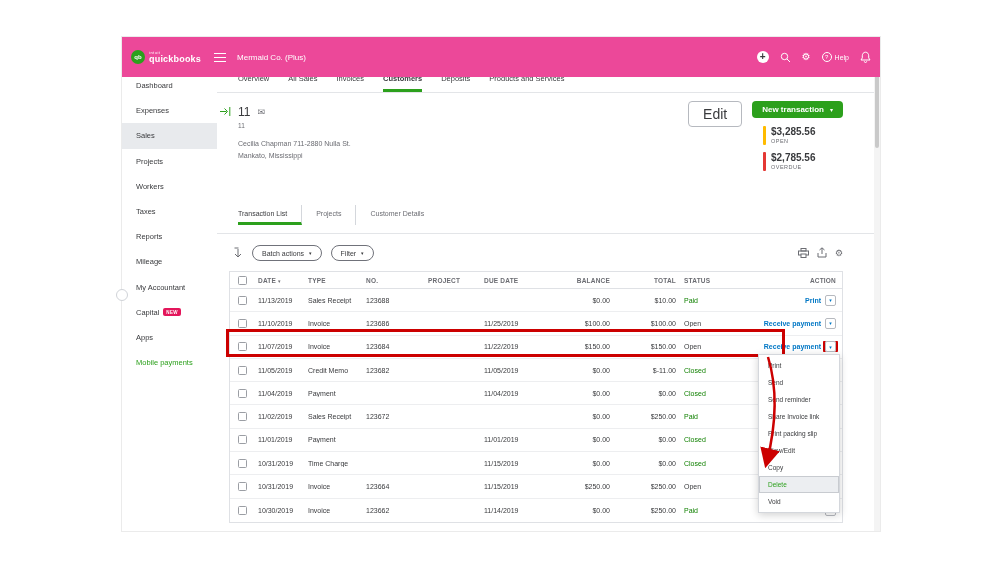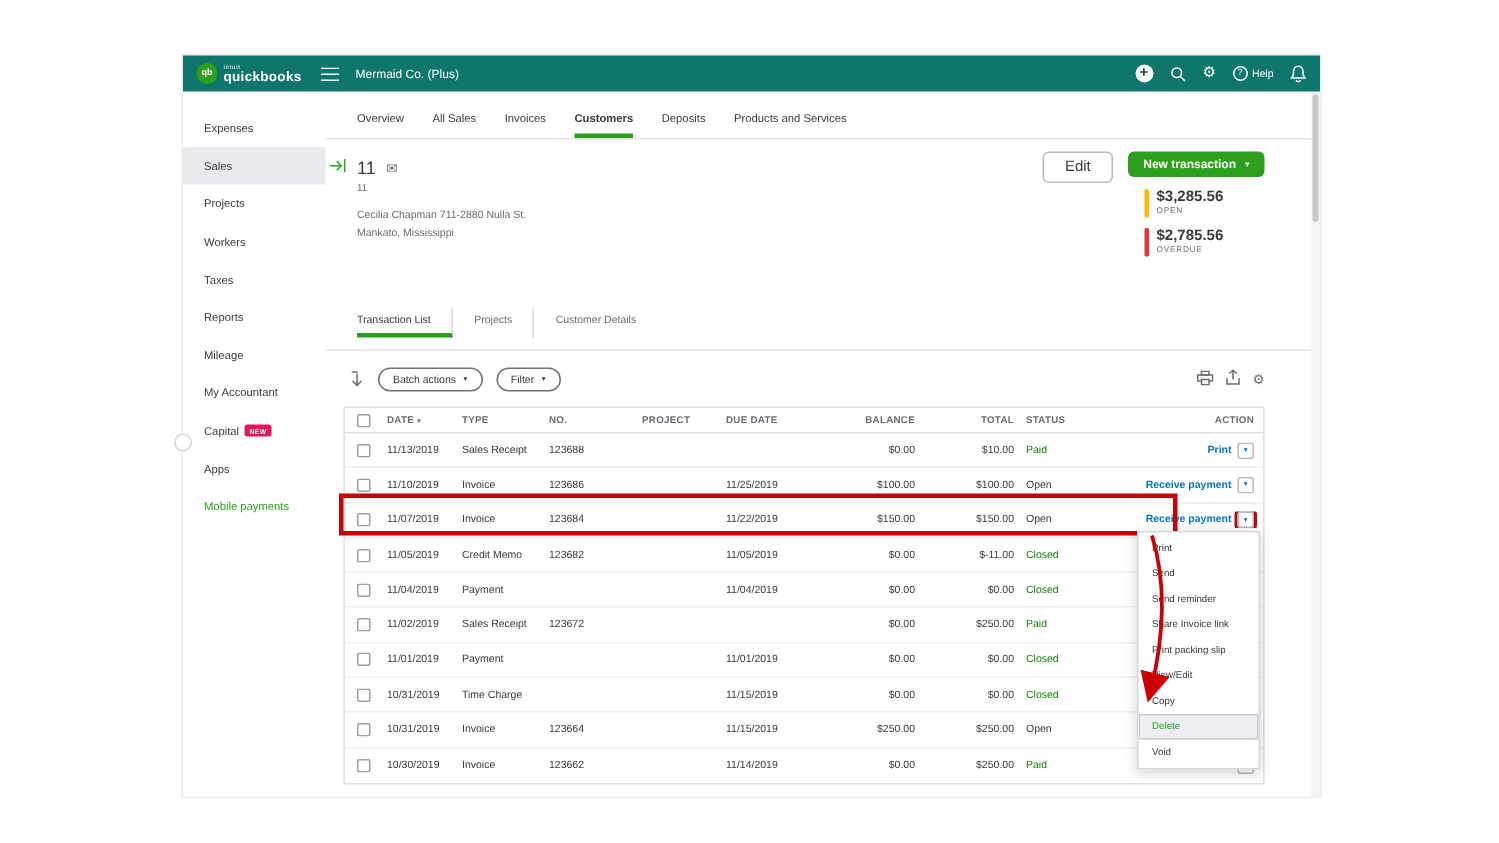--- a/index.html
+++ b/index.html
@@ -1,20 +1,20 @@
 <!DOCTYPE html>
 <html><head>
 <meta charset="utf-8">
 <style>
 *{margin:0;padding:0;box-sizing:border-box;}
 html,body{width:999px;height:562px;}
 body{background:#fff;font-family:"Liberation Sans","DejaVu Sans",sans-serif;position:relative;overflow:hidden;}
 .app{position:absolute;left:121px;top:36px;width:760px;height:496px;background:#fff;border:1px solid #ebebeb;}
 
-.navbar{position:absolute;left:0;top:0;width:100%;height:24px;background:#0f766e;display:flex;align-items:center;padding:0 9px;gap:7px;color:#fff;z-index:10;}
+.navbar{position:absolute;left:0;top:0;width:100%;height:40px;background:#ec4899;display:flex;align-items:center;padding:0 9px;gap:7px;color:#fff;z-index:10;}
 .brand{display:flex;align-items:center;gap:4px;}
 .brand-circle{width:14px;height:14px;border-radius:50%;background:#2ca01c;color:#fff;font-size:6px;font-weight:bold;display:inline-flex;align-items:center;justify-content:center;}
 .brand-text{display:flex;flex-direction:column;line-height:1;}
 .brand-intuit{font-size:4px;letter-spacing:.5px;}
 .brand-name{font-size:9px;font-weight:bold;letter-spacing:.2px;}
 .hamburger{margin-left:6px;display:inline-flex;cursor:pointer;}
 .company{font-size:8px;font-weight:normal;margin-left:4px;}
 .nav-right{margin-left:auto;display:flex;align-items:center;gap:11px;}
 .plus-circle{width:12px;height:12px;border-radius:50%;background:#fff;color:#393a3d;font-size:10px;line-height:11px;text-align:center;font-weight:bold;display:inline-block;cursor:pointer;}
 .gear-glyph{font-size:10px;color:#fff;line-height:1;cursor:pointer;}
@@ -34,21 +34,21 @@
 .tab{padding-bottom:9px;cursor:pointer;}
 .tab.active{font-weight:bold;border-bottom:3px solid #2ca01c;}
 
 .customer-header{position:relative;height:112px;padding:12px 16px 0 21px;}
 .cust-name-row{display:flex;align-items:center;gap:7px;}
 .cust-name{font-size:12px;color:#393a3d;}
 .envelope{font-size:9px;color:#6b6c72;cursor:pointer;}
 .cust-sub{font-size:6.5px;color:#6b6c72;margin-top:3px;}
 .cust-address{font-size:7px;color:#6b6c72;margin-top:9px;line-height:1.7;}
 .header-actions{position:absolute;top:8px;right:31px;display:flex;gap:10px;align-items:flex-start;}
-.btn-edit{background:#fff;border:1px solid #b6b9bf;border-radius:4px;padding:4px 14px;font-size:10px;color:#393a3d;font-family:inherit;cursor:pointer;}
+.btn-edit{background:#fff;border:1px solid #b6b9bf;border-radius:4px;padding:4px 14px;font-size:14px;color:#393a3d;font-family:inherit;cursor:pointer;}
 .btn-new{background:#2ca01c;border:none;border-radius:4px;padding:4px 10px;font-size:8px;color:#fff;font-weight:bold;font-family:inherit;display:flex;align-items:center;gap:6px;cursor:pointer;}
 .btn-caret{font-size:6px;}
 .money{position:absolute;left:546px;top:33px;display:flex;flex-direction:column;gap:7px;}
 .money-item{display:flex;gap:5px;}
 .money-bar{width:3px;height:19px;border-radius:1px;}
 .bar-open{background:#ffbb00;}
 .bar-overdue{background:#e43834;}
 .money-text{display:flex;flex-direction:column;}
 .money-amount{font-size:10px;color:#393a3d;font-weight:bold;}
 .money-label{font-size:5.5px;color:#6b6c72;letter-spacing:.5px;margin-top:1px;}
@@ -128,20 +128,23 @@
         <svg width="11" height="12" viewBox="0 0 11 12">
             <path d="M5.5 1.2c-2 0-3.2 1.6-3.2 3.6v2.1L1 9h9L8.7 6.9V4.8c0-2-1.2-3.6-3.2-3.6z" fill="none" stroke="#fff"></path>
             <path d="M4.3 10.3a1.2 1.2 0 0 0 2.4 0" fill="none" stroke="#fff"></path>
           </svg>
       </span>
     </div>
   </header>
 
   <aside class="sidebar">
       <div class="side-item">
+        <span>Dashboard</span>
+      </div>
+      <div class="side-item">
         <span>Expenses</span>
       </div>
       <div class="side-item active">
         <span>Sales</span>
       </div>
       <div class="side-item">
         <span>Projects</span>
       </div>
       <div class="side-item">
         <span>Workers</span>

